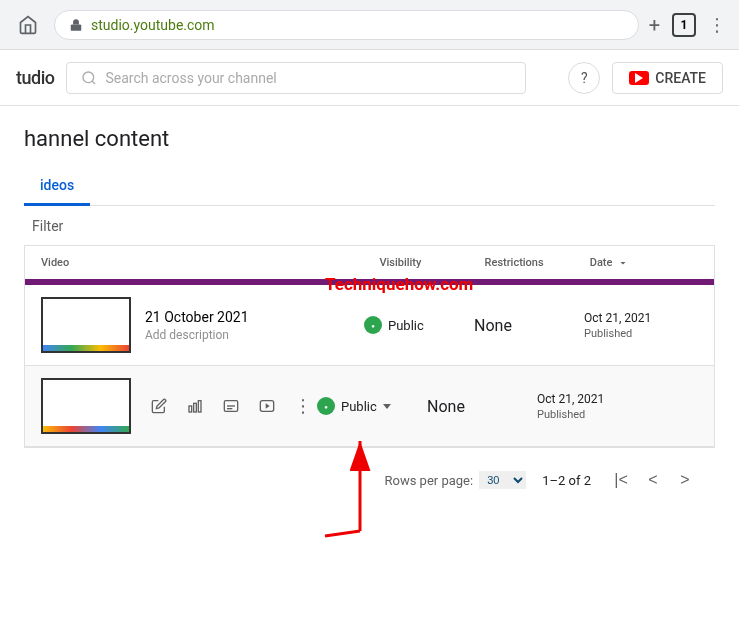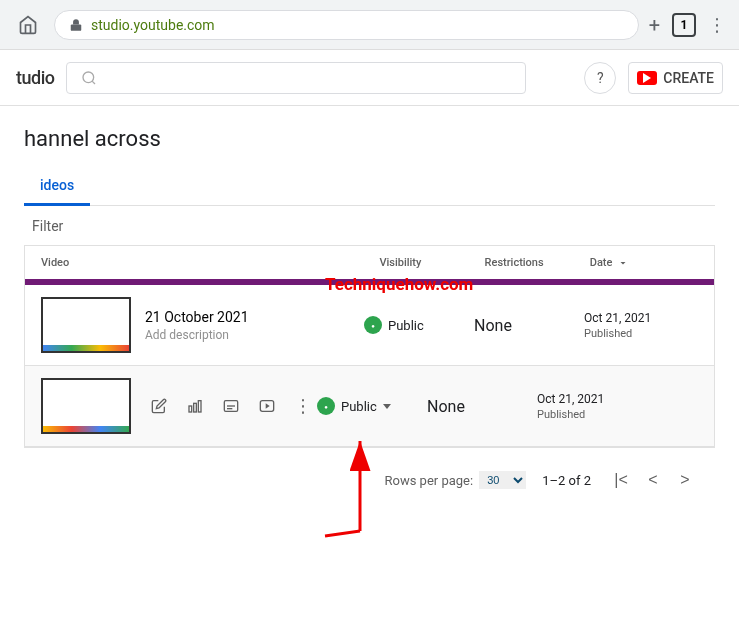--- a/index.html
+++ b/index.html
@@ -79,21 +79,21 @@
       border: 1px solid #dadce0;
       display: flex; align-items: center; justify-content: center;
       font-size: 14px; color: #555;
       cursor: pointer;
       margin-left: auto;
     }
     .create-btn {
       background: #fff;
       border: 1px solid #dadce0;
       border-radius: 4px;
-      padding: 7px 8px;
+      padding: 7px 16px;
       display: flex;
       align-items: center;
       gap: 6px;
       font-size: 14px;
       font-weight: 500;
       color: #444;
       cursor: pointer;
     }
     .create-icon {
       width: 20px; height: 14px;
@@ -336,31 +336,32 @@
   </div>
 </div>
 
 <div class="app-header">
   <div class="app-logo">tudio</div>
   <div class="search-bar">
     <svg width="16" height="16" viewBox="0 0 24 24" fill="none" stroke="#aaa" stroke-width="2">
       <circle cx="11" cy="11" r="8"></circle>
         <path d="M21 21l-4.35-4.35"></path>
     </svg>
+    <span style="font-size:14px;color:#aaa;">Search across your channel</span>
   </div>
   <div class="help-btn">?</div>
   <div class="create-btn">
     <div class="create-icon"></div>
     <span>CREATE</span>
   </div>
 </div>
 
 <div class="page-content" style="position:relative;">
   <div class="page-title">
-    <span style="font-size:22px;font-weight:400;color:#202124;">hannel across</span>
+    <span style="font-size:22px;font-weight:400;color:#202124;">hannel content</span>
   </div>
 
   <div class="watermark">Techniquehow.com</div>
 
   <div class="tabs">
     <div class="tab active">
       <span>ideos</span>
     </div>
   </div>
 

